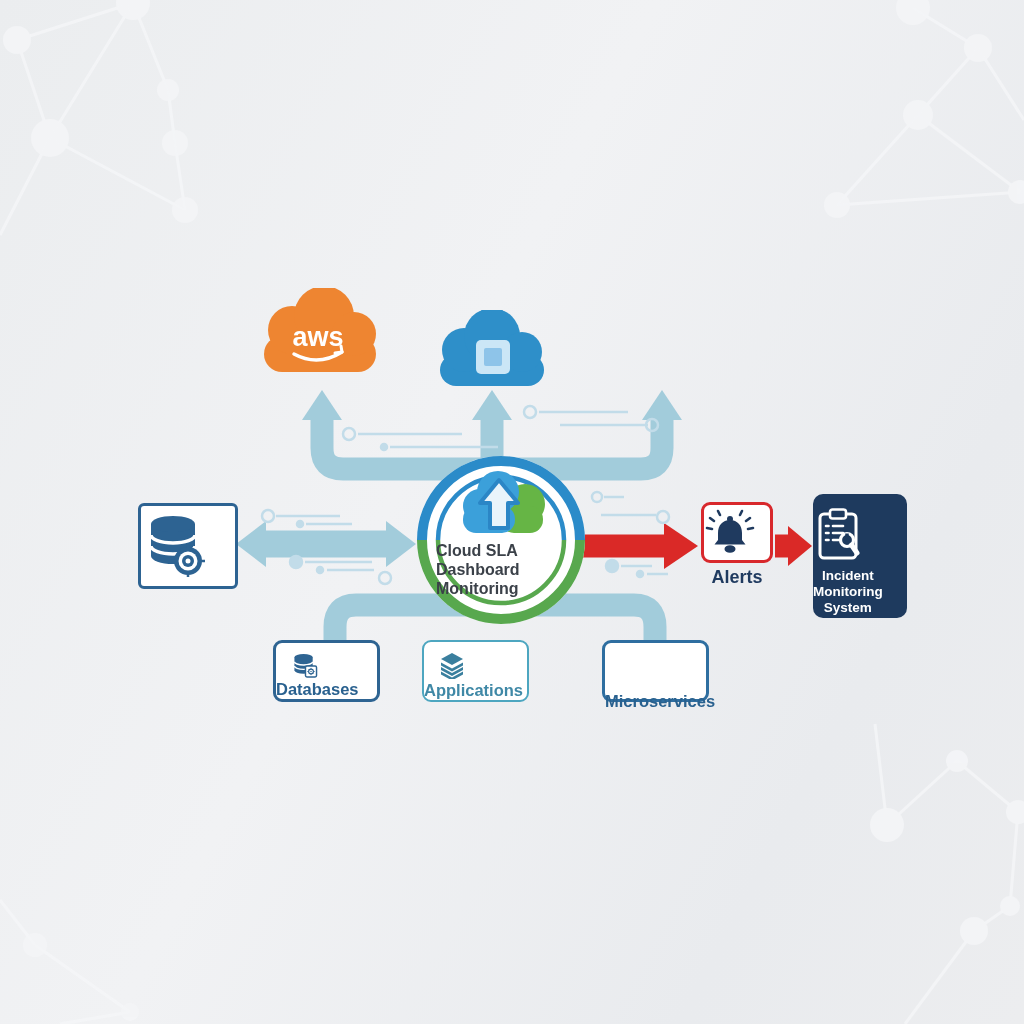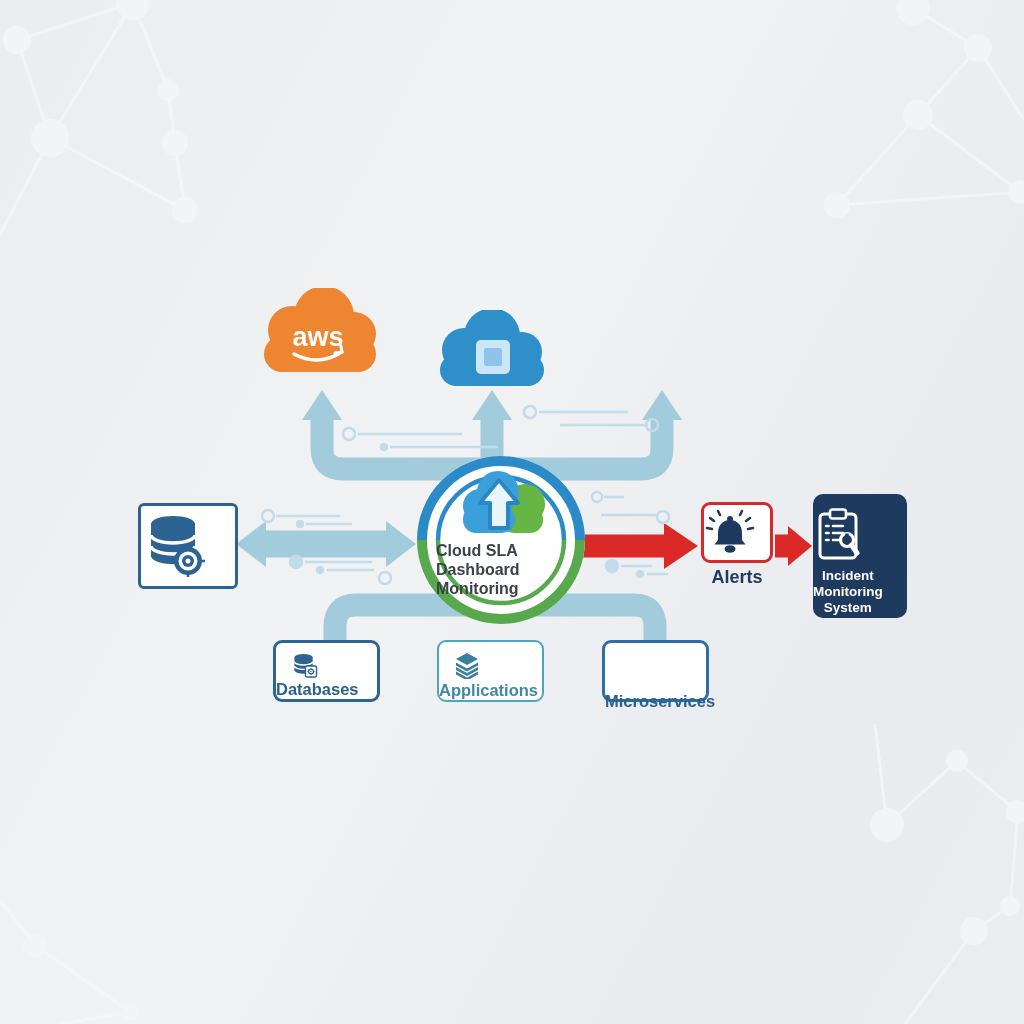--- a/index.html
+++ b/index.html
@@ -21,21 +21,21 @@
   .db-left{left:138px;top:503px;width:100px;height:86px;border:3px solid #2d6392;border-radius:6px;}
   .alerts-box{left:701px;top:502px;width:72px;height:61px;border:3px solid #d8282c;border-radius:9px;}
   .alerts-label{left:701px;top:567px;width:72px;text-align:center;color:#1f3a5f;
     font-size:18px;font-weight:700;}
   .incident-box{left:813px;top:494px;width:94px;height:124px;background:#1e3a5e;border:none;
     border-radius:10px;justify-content:flex-start;padding-top:12px;}
   .incident-text{margin-top:6px;color:#ffffff;font-size:13.5px;font-weight:700;
     line-height:1.18;text-align:center;}
   .bottom-box{top:640px;width:107px;height:62px;border-radius:9px;justify-content:flex-start;padding-top:10px;}
   .box-databases{left:273px;border:3px solid #2e6492;}
-  .box-applications{left:437px;border:2.5px solid #4da6c0;}
+  .box-applications{left:422px;border:2.5px solid #4da6c0;}
   .box-microservices{left:602px;border:3px solid #2e6ea0;gap:37px;}
   .bottom-label{margin-top:2px;font-size:16.5px;font-weight:700;}
   .lbl-databases{color:#29618f;}
   .lbl-applications{color:#3f88a6;}
   .lbl-microservices{color:#29618f;}
 
   .center-text{
     position:absolute;left:436px;top:541px;width:130px;
     color:#3b4149;font-size:16px;font-weight:700;line-height:1.2;
   }

